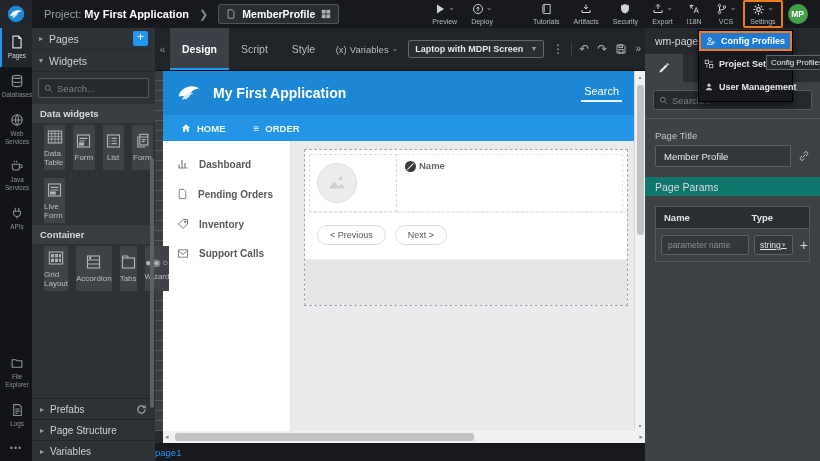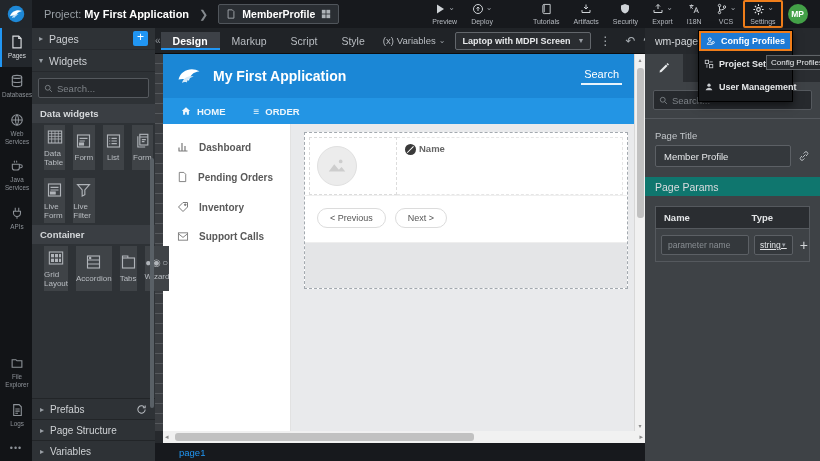--- a/index.html
+++ b/index.html
@@ -59,21 +59,21 @@
   .lp-bottom { margin-top:auto; }
   .lp-section { height:21px; display:flex; align-items:center; gap:6px; padding:0 8px;
                 color:#cfd2d5; font-size:10px; border-top:1px solid #222528; background:#2e3236; }
   .lp-scroll { position:absolute; right:1px; top:130px; width:4px; height:250px;
                background:#596066; border-radius:2px; }
 
   
   .center { flex:1; display:flex; flex-direction:column; min-width:0; background:#26292d; }
   .toolbar { flex:0 0 26px; background:#202327; display:flex; align-items:center; border-bottom:1px solid #0c0d0f; }
   .tb-collapse { width:15px; text-align:center; color:#8a8f94; font-size:10px; }
-  .tb-tab { padding:0 12px; height:18px; display:flex; align-items:center; font-size:10.5px; color:#b9bdc2; }
+  .tb-tab { padding:0 12px; height:42px; display:flex; align-items:center; font-size:10.5px; color:#b9bdc2; }
   .tb-tab.active { background:#3d4147; color:#fff; box-shadow:inset 0 -2px 0 #2196f3; font-weight:bold; }
   .vars-btn { margin-left:auto; display:flex; align-items:center; gap:3px; color:#b9bdc2; font-size:9.5px; padding:0 6px; }
   .device-select { height:18px; background:#2a2d31; border:1px solid #63676c; border-radius:2px;
                    color:#e6e8ea; font-size:9px; font-weight:bold; display:flex; align-items:center;
                    padding:0 6px; gap:7px; margin:0 4px; white-space:nowrap; }
   .device-select .chev { font-size:7px; }
   .tb-ic { color:#aab0b5; font-size:12px; padding:0 4px; line-height:1; }
   .tb-sep { width:1px; height:14px; background:#3c4045; margin:0 3px; }
 
   
@@ -108,21 +108,21 @@
   .pill { border:1px solid #dcdcdc; border-radius:13px; padding:4px 12px; font-size:9px; color:#555; background:#fff; }
   .list-footer { height:46px; background:#e4e5e7; border-top:1px solid #eee; }
 
   .v-scroll { flex:0 0 11px; background:#f1f1f1; border-left:1px solid #d8d8d8; position:relative; }
   .v-scroll .arr { position:absolute; left:0; width:100%; text-align:center; color:#8a8a8a; font-size:6px; }
   .v-thumb { position:absolute; left:1.5px; top:14px; width:7px; height:150px; background:#c1c1c1; border-radius:3px; }
   .h-scroll { flex:0 0 12px; background:#f1f1f1; position:relative; margin-left:8px; }
   .h-thumb { position:absolute; left:12px; top:2px; height:8px; width:62%; background:#c1c1c1; border-radius:3px; }
   .h-arr { position:absolute; top:2px; color:#8a8a8a; font-size:7px; }
 
-  .statusbar { flex:0 0 18px; background:#17191d; display:flex; align-items:center; padding-left:24px; }
+  .statusbar { flex:0 0 18px; background:#17191d; display:flex; align-items:center; }
   .statusbar .pg { color:#2196f3; font-size:9.5px; }
 
   
   .right-panel { width:175px; background:#3e4246; display:flex; flex-direction:column; }
   .rp-header { flex:0 0 26px; background:#26292d; display:flex; align-items:center; padding:0 10px;
                color:#d6d9dc; font-size:10.5px; }
   .rp-tabs { flex:0 0 28px; background:#2a2d31; display:flex; }
   .rp-tab { width:38px; display:flex; align-items:center; justify-content:center; background:#3e4246; color:#e8eaec; }
   .rp-divider { height:1px; background:#55595e; margin:0 0 2px; }
   .rp-label { padding:9px 10px 4px; color:#c3c7cb; font-size:9.5px; }
@@ -435,28 +435,20 @@
         <div class="tile">
           <span class="ic">
               <svg width="17" height="16" viewBox="0 0 24 24" fill="none" stroke="#b0b4b9" stroke-width="1.7">
                 <rect x="3" y="3" width="18" height="18"></rect>
                 <path d="M6 8h12M6 12h12"></path>
                 <rect x="6" y="15" width="7" height="3" fill="#b0b4b9"></rect>
               </svg>
             </span>
           <span>Live Form</span>
         </div>
-        <div class="tile">
-          <span class="ic">
-              <svg width="17" height="16" viewBox="0 0 24 24" fill="none" stroke="#b0b4b9" stroke-width="1.7">
-                <path d="M3 4h18l-7 8v7l-4 2v-9z"></path>
-              </svg>
-            </span>
-          <span>Live Filter</span>
-        </div>
       </div>
       <div class="group-title">Container</div>
       <div class="tiles">
         <div class="tile">
           <span class="ic">
               <svg width="18" height="16" viewBox="0 0 24 24" fill="#b0b4b9">
                 <rect x="2" y="3" width="20" height="18" fill="none" stroke="#b0b4b9" stroke-width="1.6"></rect>
                 <rect x="4.5" y="6" width="4.5" height="5"></rect>
                 <rect x="10.5" y="6" width="4.5" height="5"></rect>
                 <rect x="16.5" y="6" width="3" height="5"></rect>
@@ -511,21 +503,20 @@
           <span>Variables</span>
         </div>
       </div>
       <div class="lp-scroll"></div>
     </aside>
 
     <section class="center">
       <div class="toolbar">
         <div class="tb-collapse">«</div>
         <div class="tb-tab active">Design</div>
-        <div class="tb-tab">Markup</div>
         <div class="tb-tab">Script</div>
         <div class="tb-tab">Style</div>
         <div class="vars-btn">
           <span>(x)</span>
           <span>Variables</span>
           <span class="chev">⌄</span>
         </div>
         <div class="device-select">
           <span>Laptop with MDPI Screen</span>
           <span class="chev">▼</span>

